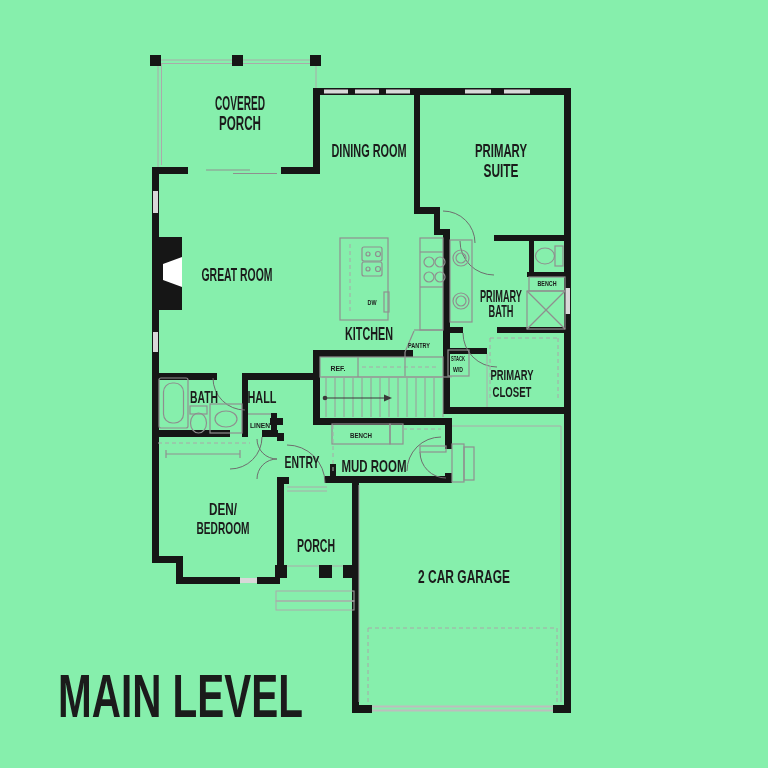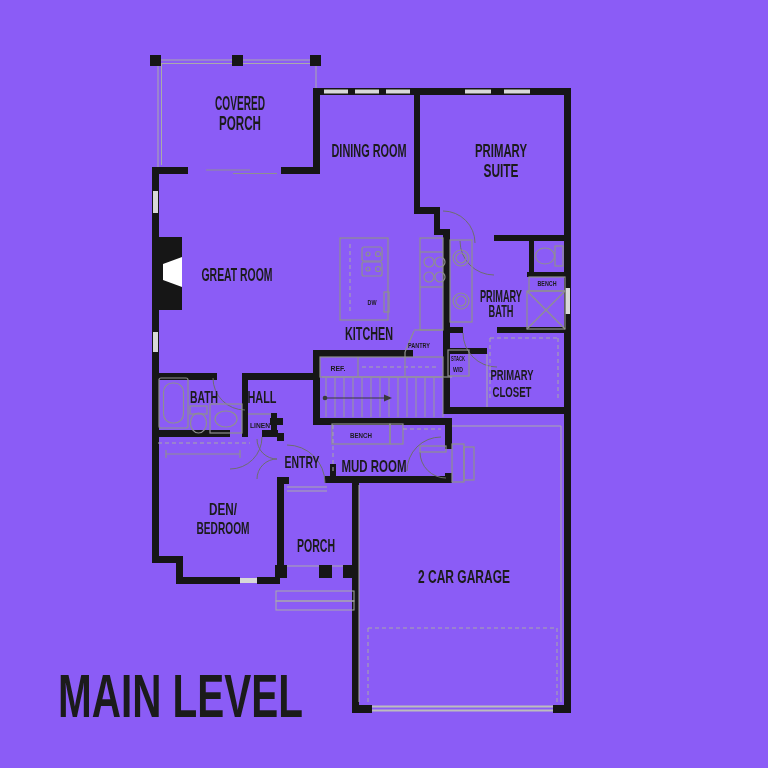--- a/index.html
+++ b/index.html
@@ -1,16 +1,16 @@
 <!DOCTYPE html>
 <html><head>
 <meta charset="utf-8">
 <style>
   html,body{margin:0;padding:0;background:#ffffff;}
-  .canvas{position:relative;width:768px;height:768px;background:#8b5cf6;overflow:hidden;}
+  .canvas{position:relative;width:768px;height:768px;background:#86efac;overflow:hidden;}
   svg{display:block;}
   .wall{fill:#161616;}
   .post{fill:#161616;}
   .win{fill:#d8d8d8;}
   .thin{stroke:#8f8f8f;stroke-width:1.2;fill:none;}
   .thin2{stroke:#aaaaaa;stroke-width:1;fill:none;}
   .door{stroke:#6e6e6e;stroke-width:1;fill:none;}
   .dash{stroke:#a8a8a8;stroke-width:1;fill:none;stroke-dasharray:4 3;}
   .tread{stroke:#9a9a9a;stroke-width:1;fill:none;}
   .gdoor{stroke:#bdbdbd;stroke-width:2;fill:none;}

